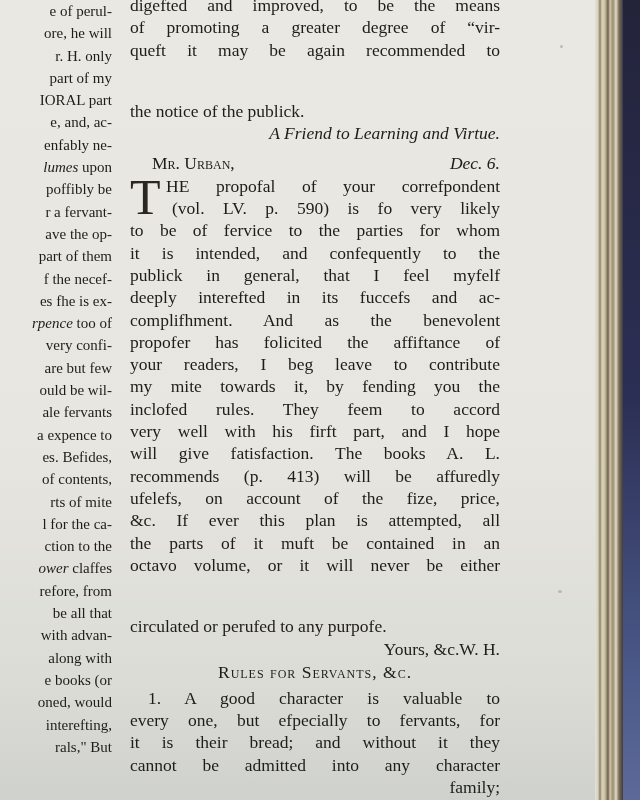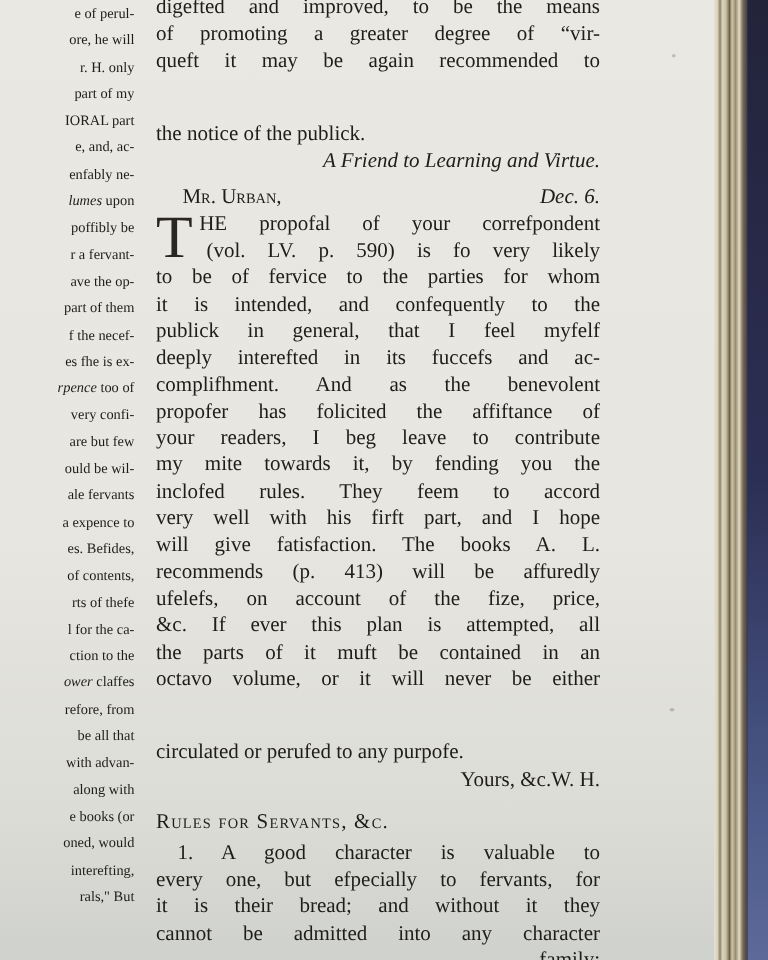--- a/index.html
+++ b/index.html
@@ -18,39 +18,39 @@
       background: linear-gradient(90deg,
         #e6e2d2 0px, #d8d2bb 3px, #8e7f64 5px, #d9d3bc 7px, #c9c0a4 10px,
         #6d5e48 13px, #cfc6aa 15px, #9a8b6e 18px, #e1dcc8 21px, #7b6c55 24px, #3a3a55 28px);
     }
     .backdrop {
       position: absolute; top: 0; left: 623px; width: 17px; height: 800px;
       background: linear-gradient(180deg, #23233a 0%, #2c2f55 50%, #4b5a8a 85%, #5d6a99 100%);
     }
     .col-left {
       position: absolute; left: 0; top: 0; width: 112px;
-      text-align: right; color: #1e1d1a; font-size: 12px; line-height: 22px;
+      text-align: right; color: #1e1d1a; font-size: 15px; line-height: 22px;
     }
     .col-left .ln { display: block; white-space: nowrap; height: 22.3px; }
     .col-right {
       position: absolute; left: 130px; top: -6px; width: 370px;
       color: #1e1d1a; font-size: 17.5px; line-height: 22.3px;
     }
     .col-right .ln { display: block; white-space: nowrap; text-align: justify; text-align-last: justify; height: 22.3px; }
     .col-right .ln.last { text-align-last: left; margin-top: 39px; }
     .col-right .sig-line { text-align: center; text-align-last: right; font-style: italic; }
     .salutation { display: flex; justify-content: space-between; margin-top: 8px; font-variant: small-caps; }
     .salutation .date { font-style: italic; font-variant: normal; }
     .dropcap-wrap { position: relative; }
     .dropcap {
       position: absolute; left: 0; top: 2px; font-size: 50px; line-height: 40px; color: #2a2620;
     }
     .indent1 { padding-left: 42px; }
     .yours { display: flex; justify-content: flex-end; padding-left: 110px; height: 22.3px; margin-top: 1px; }
-    .rules-title { text-align: left; font-variant: small-caps; letter-spacing: 1px; margin-top: 12px; height: 26px; }
+    .rules-title { text-align: center; font-variant: small-caps; letter-spacing: 1px; height: 26px; }
     .family { text-align: right; }
     i { font-style: italic; }
     .stain { position: absolute; border-radius: 50%; background: rgba(120,110,90,0.35); }
   </style>
 </head>
 <body>
 
 <div class="page">
 
   <div class="col-left" id="leftcol">
@@ -69,21 +69,21 @@
       <span class="ln">f the necef-</span>
       <span class="ln">es fhe is ex-</span>
       <span class="ln" style="font-style: normal;"><i>rpence</i> too of</span>
       <span class="ln">very confi-</span>
       <span class="ln">are but few</span>
       <span class="ln">ould be wil-</span>
       <span class="ln">ale fervants</span>
       <span class="ln">a expence to</span>
       <span class="ln">es. Befides,</span>
       <span class="ln">of contents,</span>
-      <span class="ln">rts of thefe</span>
+      <span class="ln">rts of mite</span>
       <span class="ln">l for the ca-</span>
       <span class="ln">ction to the</span>
       <span class="ln" style="font-style: normal;"><i>ower</i> claffes</span>
       <span class="ln">refore, from</span>
       <span class="ln">be all that</span>
       <span class="ln">with advan-</span>
       <span class="ln">along with</span>
       <span class="ln">e books (or</span>
       <span class="ln">oned, would</span>
       <span class="ln">interefting,</span>

